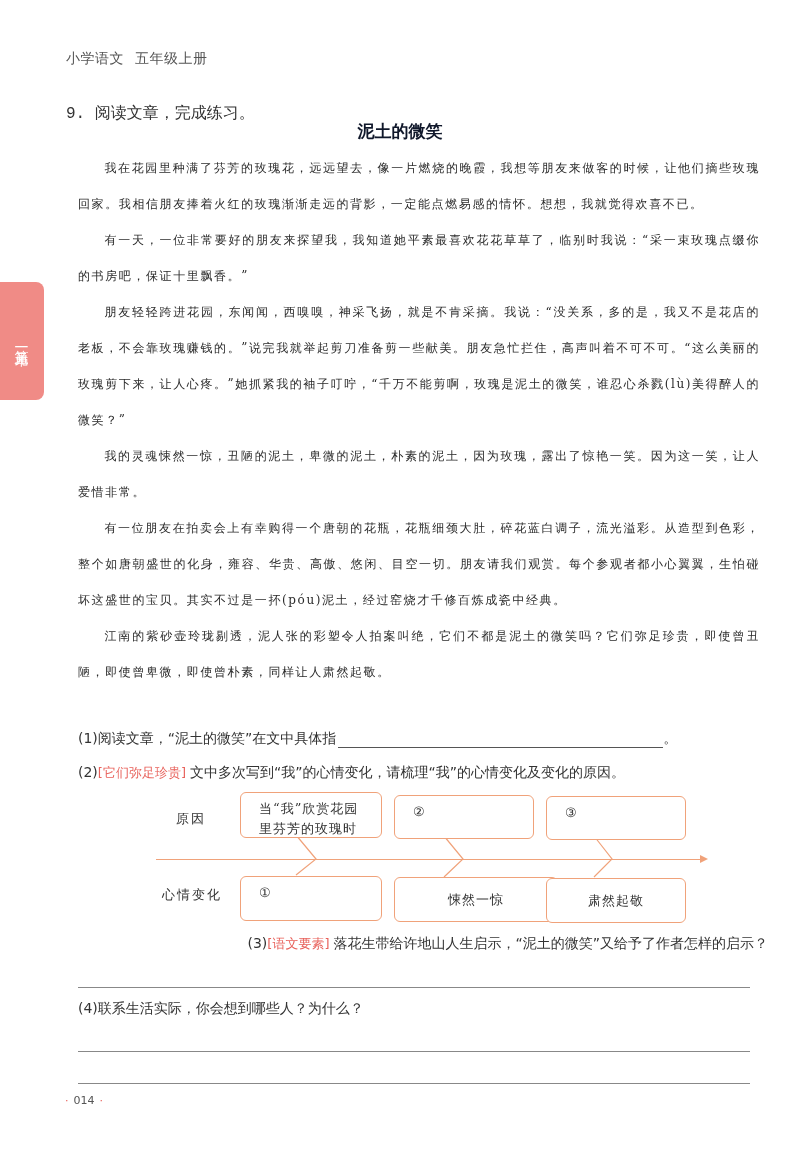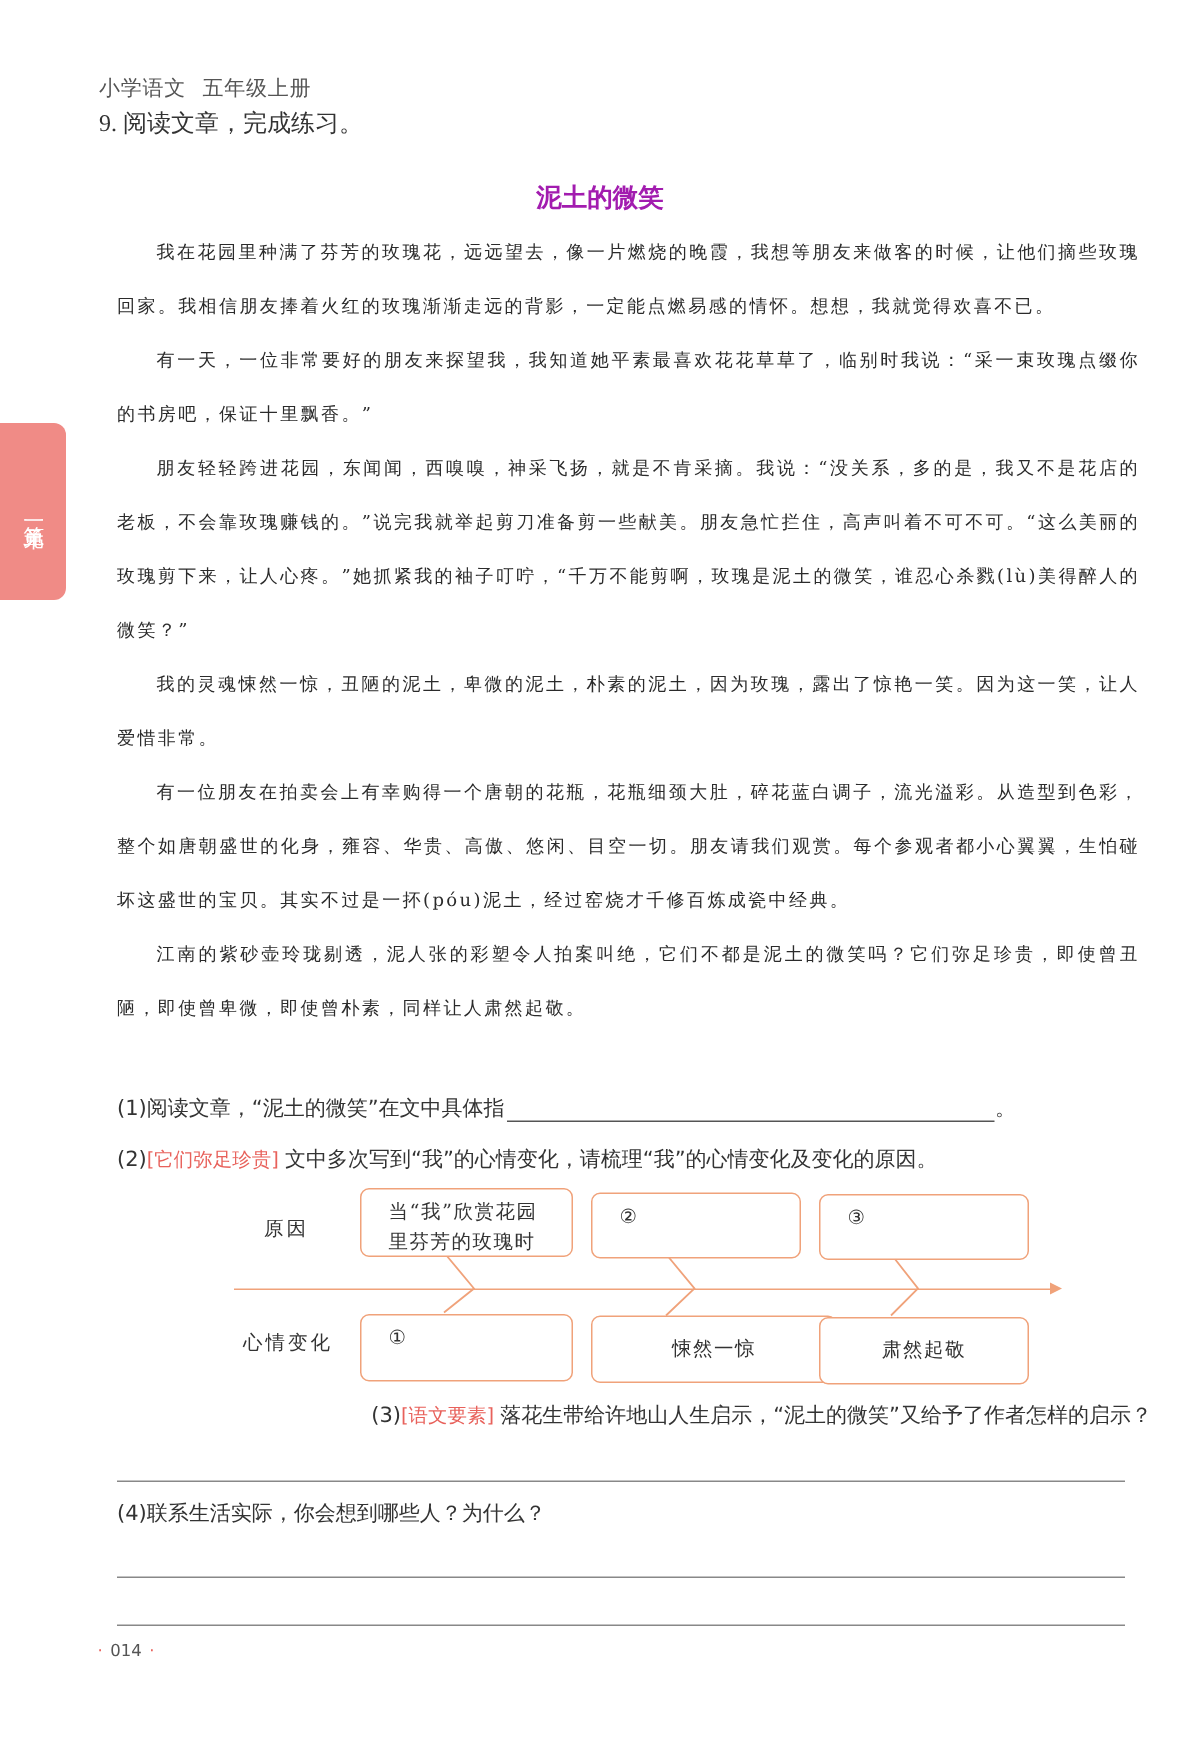--- a/index.html
+++ b/index.html
@@ -9,27 +9,27 @@
     font-family: "DejaVu Serif", "Liberation Serif", serif;
     color: #2b2b2b;
   }
   .header {
     position: absolute; left: 66px; top: 50px;
     font-family: "DejaVu Sans", "Liberation Sans", sans-serif;
     font-size: 14px; color: #555; letter-spacing: 0.5px;
   }
   .header span + span { margin-left: 6px; }
   .q-title {
-    position: absolute; left: 66px; top: 72px;
-    font-family: Liberation Serif, serif;
+    position: absolute; left: 66px; top: 103px;
+    font-family: Liberation Mono, monospace;
     font-size: 16px; color: #333;
   }
   .article-title {
     position: absolute; left: 0; width: 800px; top: 120px;
-    text-align: center; font-weight: bold; font-size: 17px; color: #a21caf;
+    text-align: center; font-weight: bold; font-size: 17px; color: #0f172a;
     font-family: "DejaVu Sans", "Liberation Sans", sans-serif;
   }
   .side-tab {
     position: absolute; left: 0; top: 282px; width: 44px; height: 118px;
     background: #f08b86; border-radius: 0 8px 8px 0;
     display: flex; align-items: center; justify-content: center;
   }
   .side-tab span {
     writing-mode: vertical-rl; color: #fff; font-size: 14px; letter-spacing: 1px;
     font-family: "DejaVu Sans", "Liberation Sans", sans-serif;

